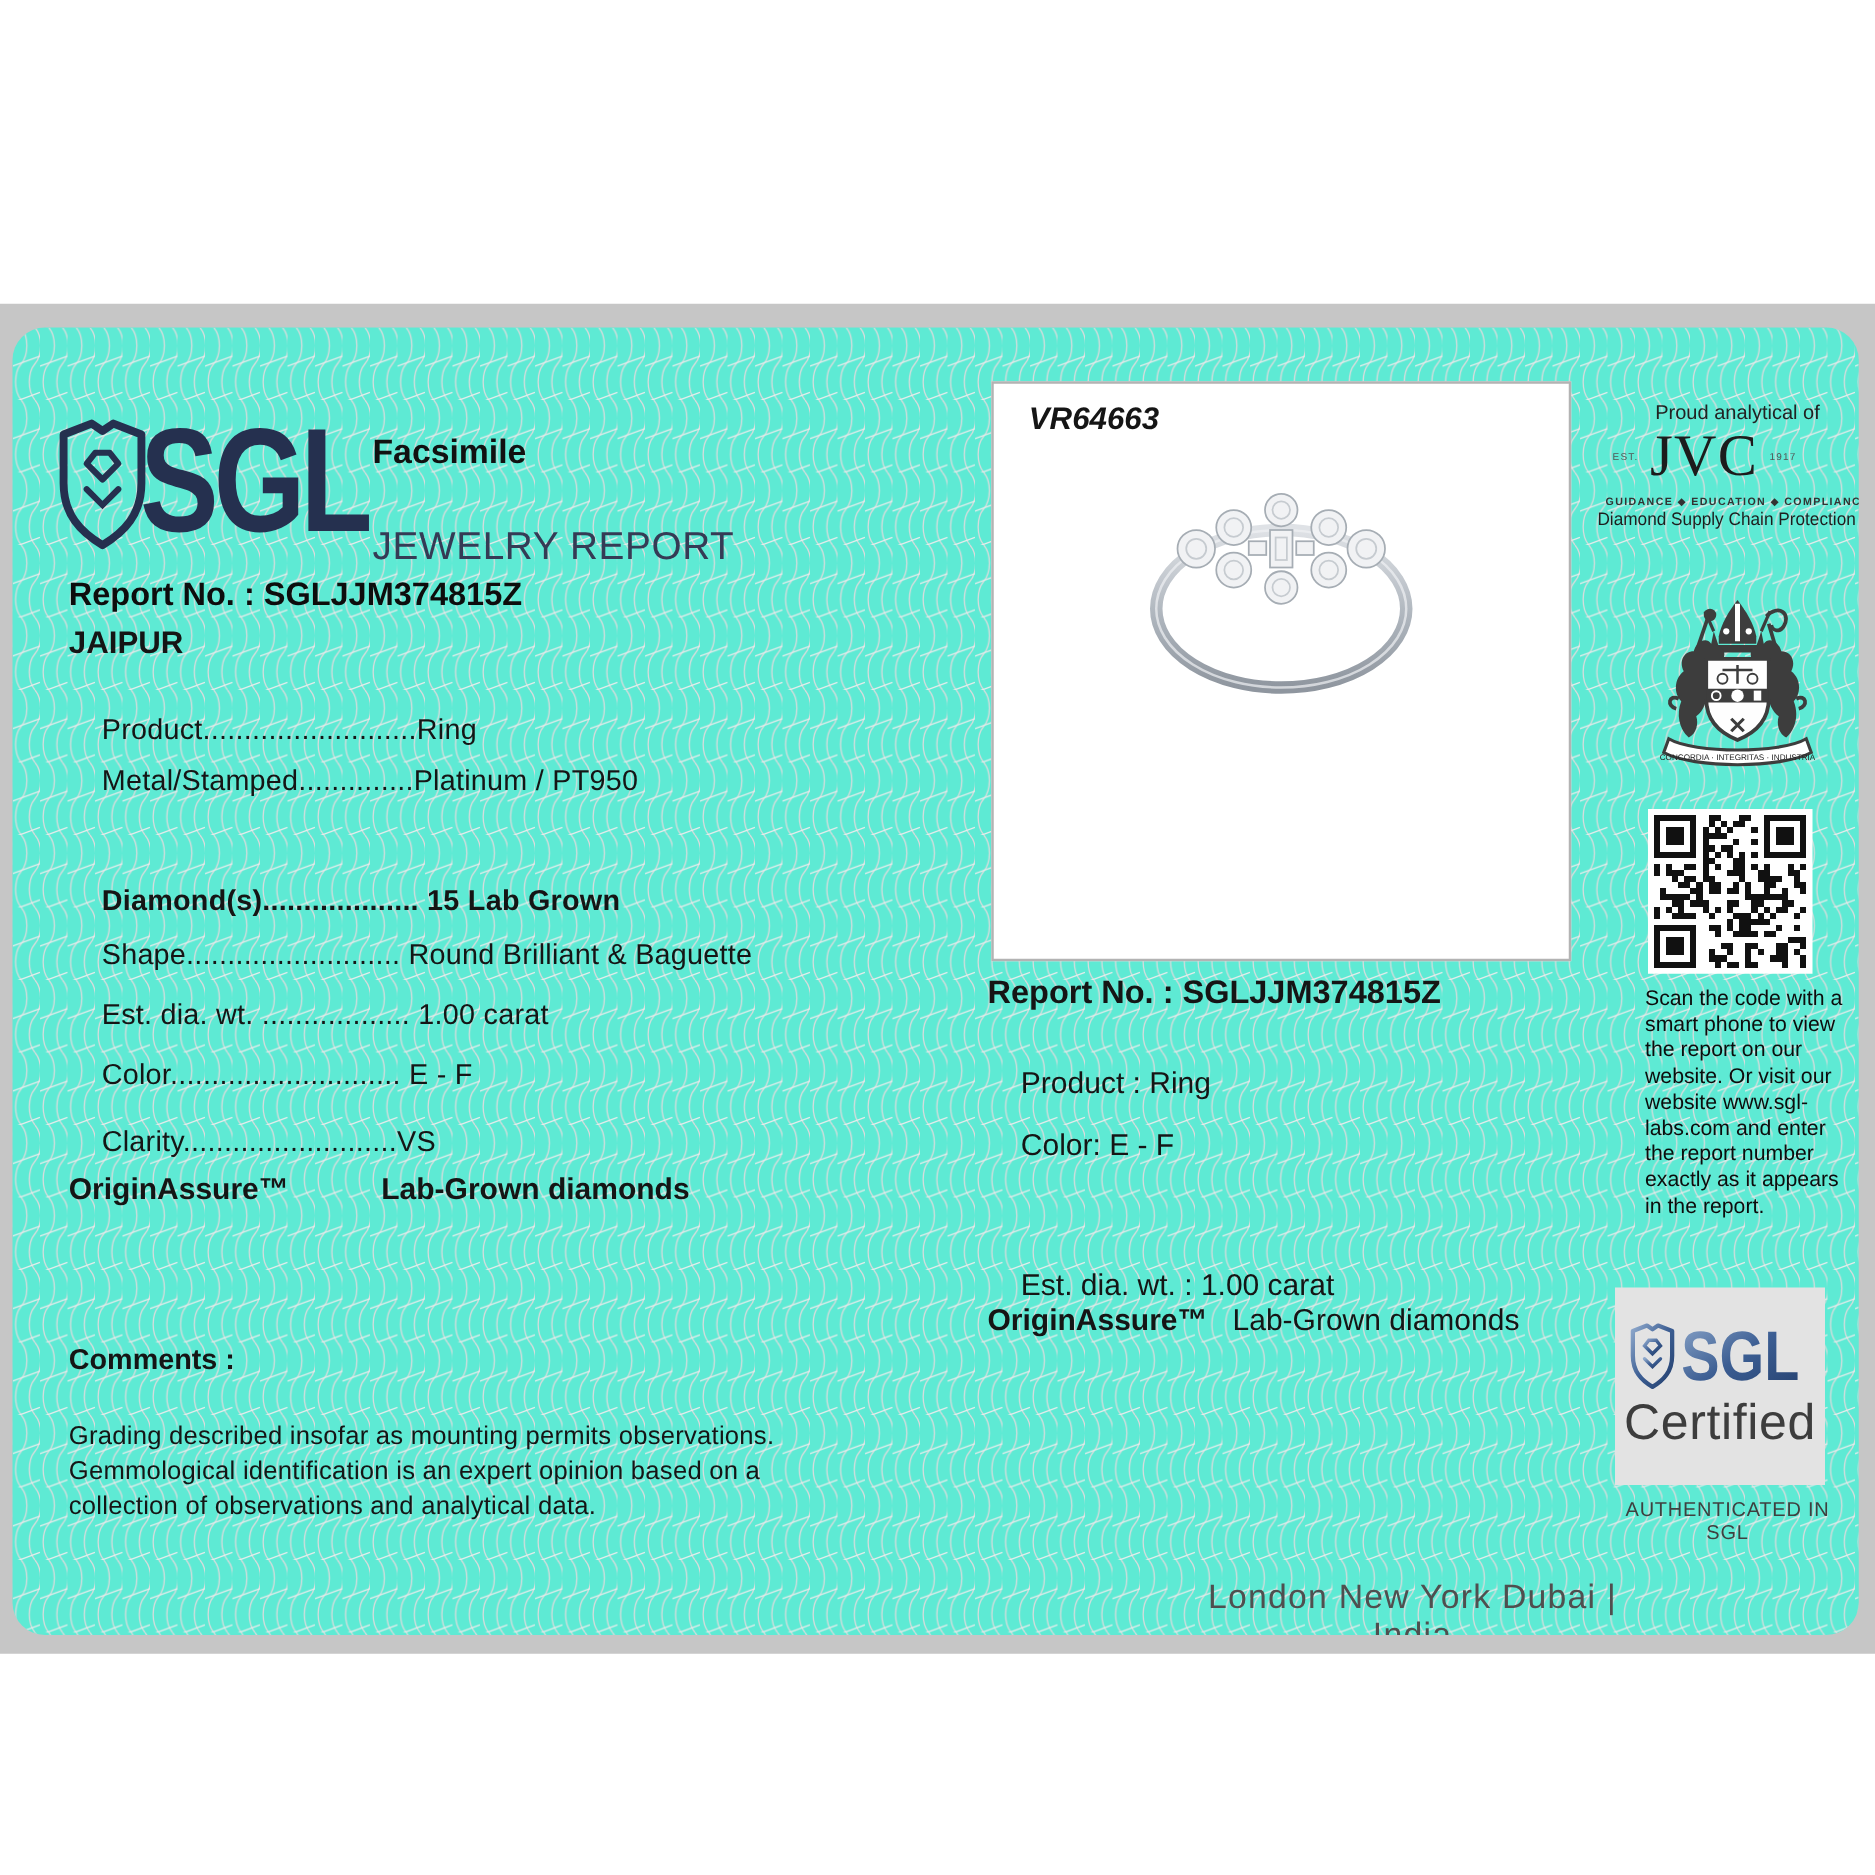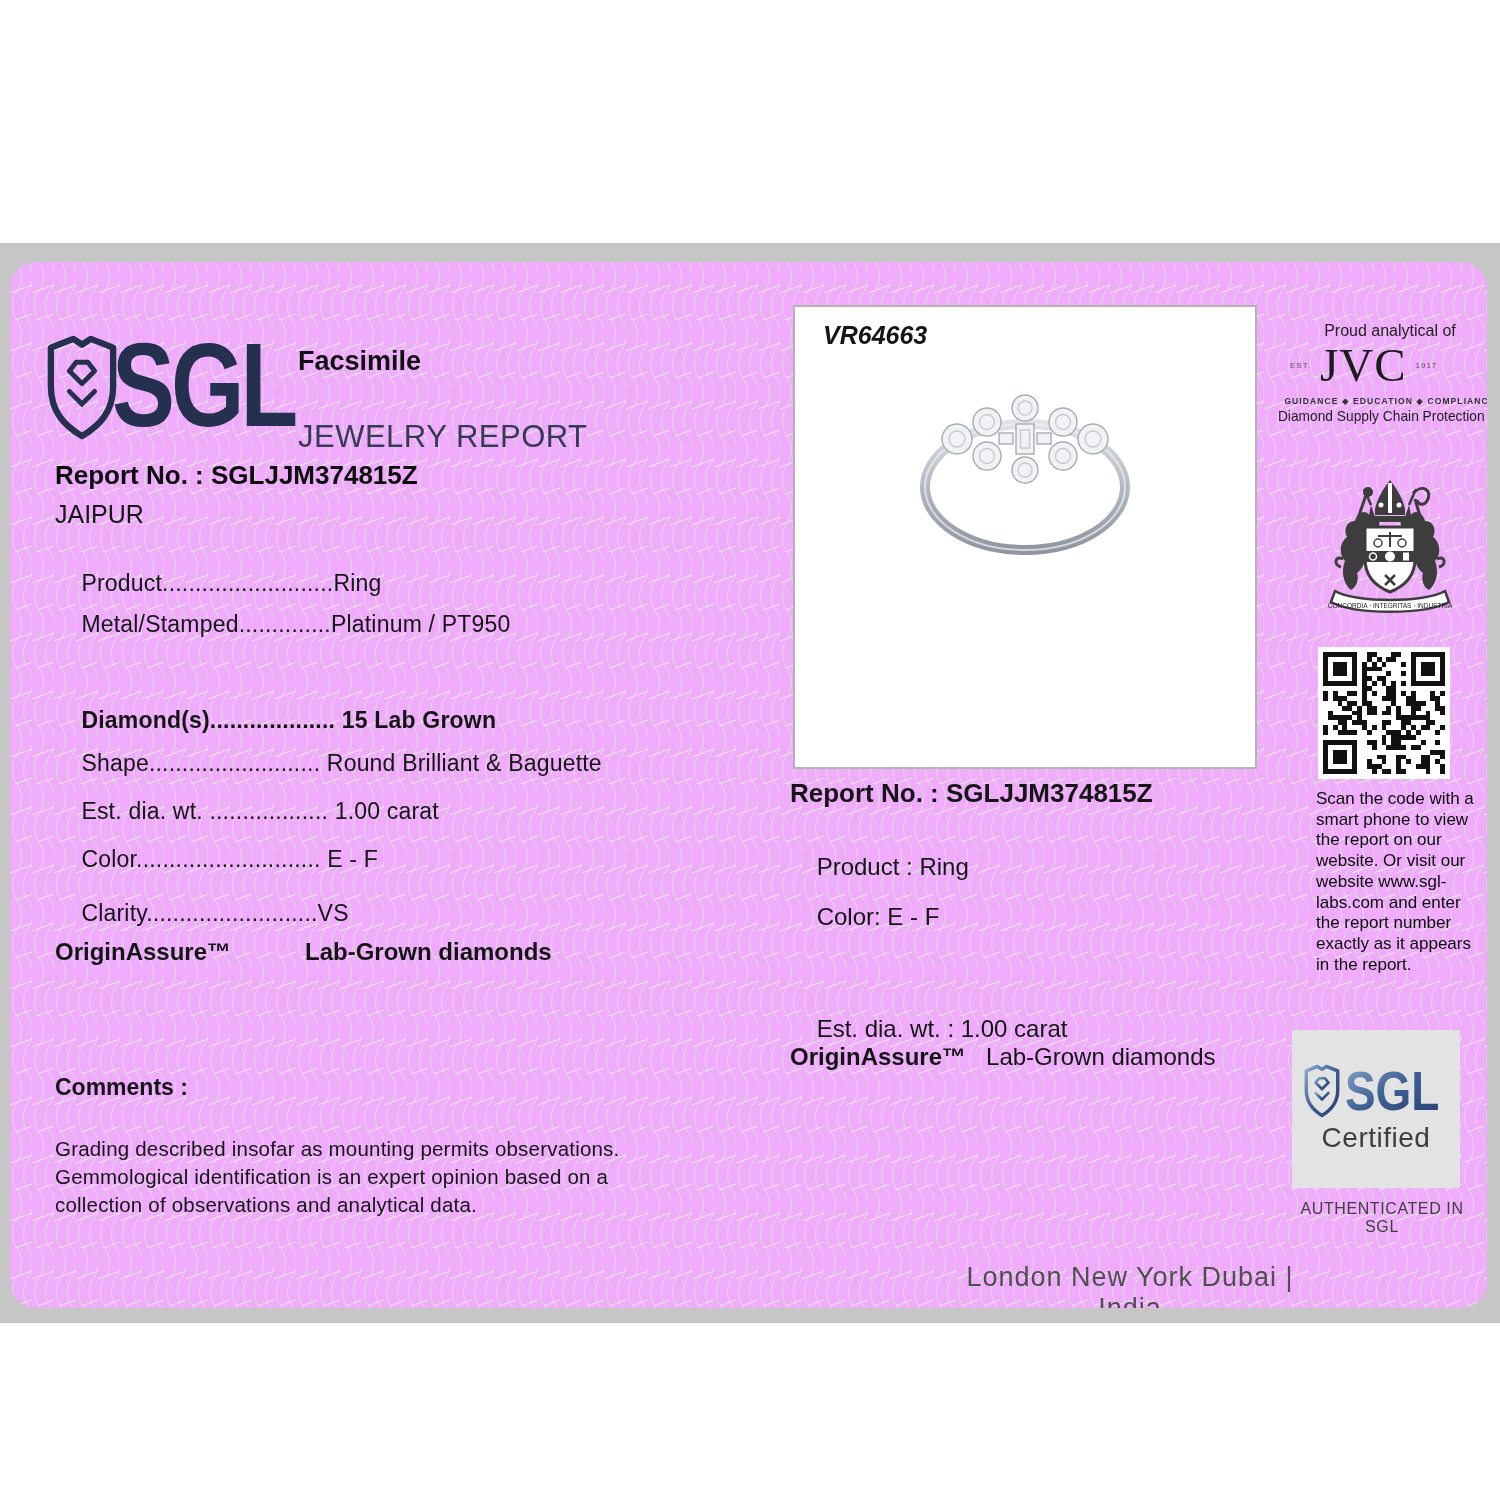--- a/index.html
+++ b/index.html
@@ -1,31 +1,31 @@
 <!DOCTYPE html>
 <html><head>
 <meta charset="utf-8">
 <style>
   html,body{margin:0;padding:0;background:#ffffff;}
   body{width:1500px;height:1500px;position:relative;overflow:hidden;
        font-family:"Liberation Sans","DejaVu Sans",sans-serif;color:#151515;}
   .backdrop{position:absolute;left:0;top:243px;width:1500px;height:1080px;background:#c6c6c6;}
-  .card{position:absolute;left:10px;top:262px;width:1477px;height:1046px;background:#f0abfc;
+  .card{position:absolute;left:10px;top:262px;width:1477px;height:1046px;background:#5eead4;
         border-radius:26px;overflow:hidden;}
   .guilloche{position:absolute;left:0;top:0;width:100%;height:100%;}
   .abs{position:absolute;}
   .row{position:absolute;white-space:pre;font-size:23px;letter-spacing:.2px;}
   .row .lbl,.row .val{white-space:pre;}
   .bold{font-weight:700;}
   .brand-text{position:absolute;left:102px;top:64px;font-size:118px;font-weight:700;color:#25304f;
               line-height:1;transform:scaleX(.8);transform-origin:0 0;letter-spacing:-5px;}
   .facsimile{position:absolute;left:288px;top:84px;font-size:27px;font-weight:700;color:#111;}
   .cert-title{position:absolute;left:288px;font-size:31px;color:#353b55;letter-spacing:.5px;}
   .report-no{position:absolute;left:45px;font-size:26px;font-weight:700;color:#0d0d0d;}
-  .city{position:absolute;left:45px;font-size:25px;font-weight:400;}
+  .city{position:absolute;left:45px;font-size:25px;font-weight:700;}
   .origin-row{position:absolute;left:45px;top:676px;font-size:24px;font-weight:700;display:flex;}
   .origin-row .ol{width:250px;}
   .comments-title{position:absolute;left:45px;top:812px;font-size:23px;font-weight:700;}
   .comment-line{position:absolute;left:45px;font-size:20.5px;letter-spacing:.2px;margin-top:32px;}
   .photo-box{position:absolute;left:783px;top:43px;width:460px;height:460px;background:#ffffff;
              border:2px solid #b3b3b3;}
   .sku{position:absolute;left:28px;top:14px;font-size:25px;font-weight:700;font-style:italic;}
   .drow{position:absolute;left:780px;font-size:24px;white-space:pre;}
   .origin2{position:absolute;left:780px;top:781px;display:flex;gap:20px;font-size:24px;}
   .origin2 .ol{font-weight:700;}
@@ -34,21 +34,21 @@
   .jvc-row{position:absolute;left:1280px;top:80px;width:200px;display:flex;align-items:center;gap:9px;}
   .jvc-side{font-size:8px;color:#555;letter-spacing:1px;}
   .jvc-name{font-family:"Liberation Serif","DejaVu Serif",serif;font-size:47px;font-weight:400;color:#1c1c1c;letter-spacing:1px;line-height:1;}
   .jvc-tagline{position:absolute;left:1268px;top:134px;width:224px;font-size:8.5px;letter-spacing:1.1px;color:#333;font-weight:700;}
   .jvc-kit{position:absolute;left:1262px;top:146px;width:236px;font-size:14.5px;color:#1e1e1e;white-space:nowrap;transform:scaleX(.95);transform-origin:center;}
   .qr-wrap{position:absolute;left:1308px;top:385px;width:132px;height:132px;}
   .qr-caption{position:absolute;left:1306px;top:527px;width:158px;font-size:17px;font-weight:400;line-height:1.22;color:#0c0c0c;}
   .badge{position:absolute;left:1282px;top:768px;width:168px;height:158px;background:#e3e3e3;
          display:flex;flex-direction:column;align-items:center;justify-content:center;}
   .badge-brand{display:flex;align-items:center;gap:4px;}
-  .certified-label{font-size:28px;color:#3d3d3d;margin-top:4px;letter-spacing:.5px;}
+  .certified-label{font-size:40px;color:#3d3d3d;margin-top:4px;letter-spacing:.5px;}
   .authenticated{position:absolute;left:1272px;top:938px;width:200px;font-size:16px;color:#3f3f3f;letter-spacing:.6px;}
   .footer-locations{position:absolute;left:930px;top:1000px;width:380px;font-size:27px;color:#4f4f4f;
                     letter-spacing:1px;font-weight:400;}
 </style>
 </head>
 <body>
 
 <div class="backdrop"></div>
 
 <div class="card">

